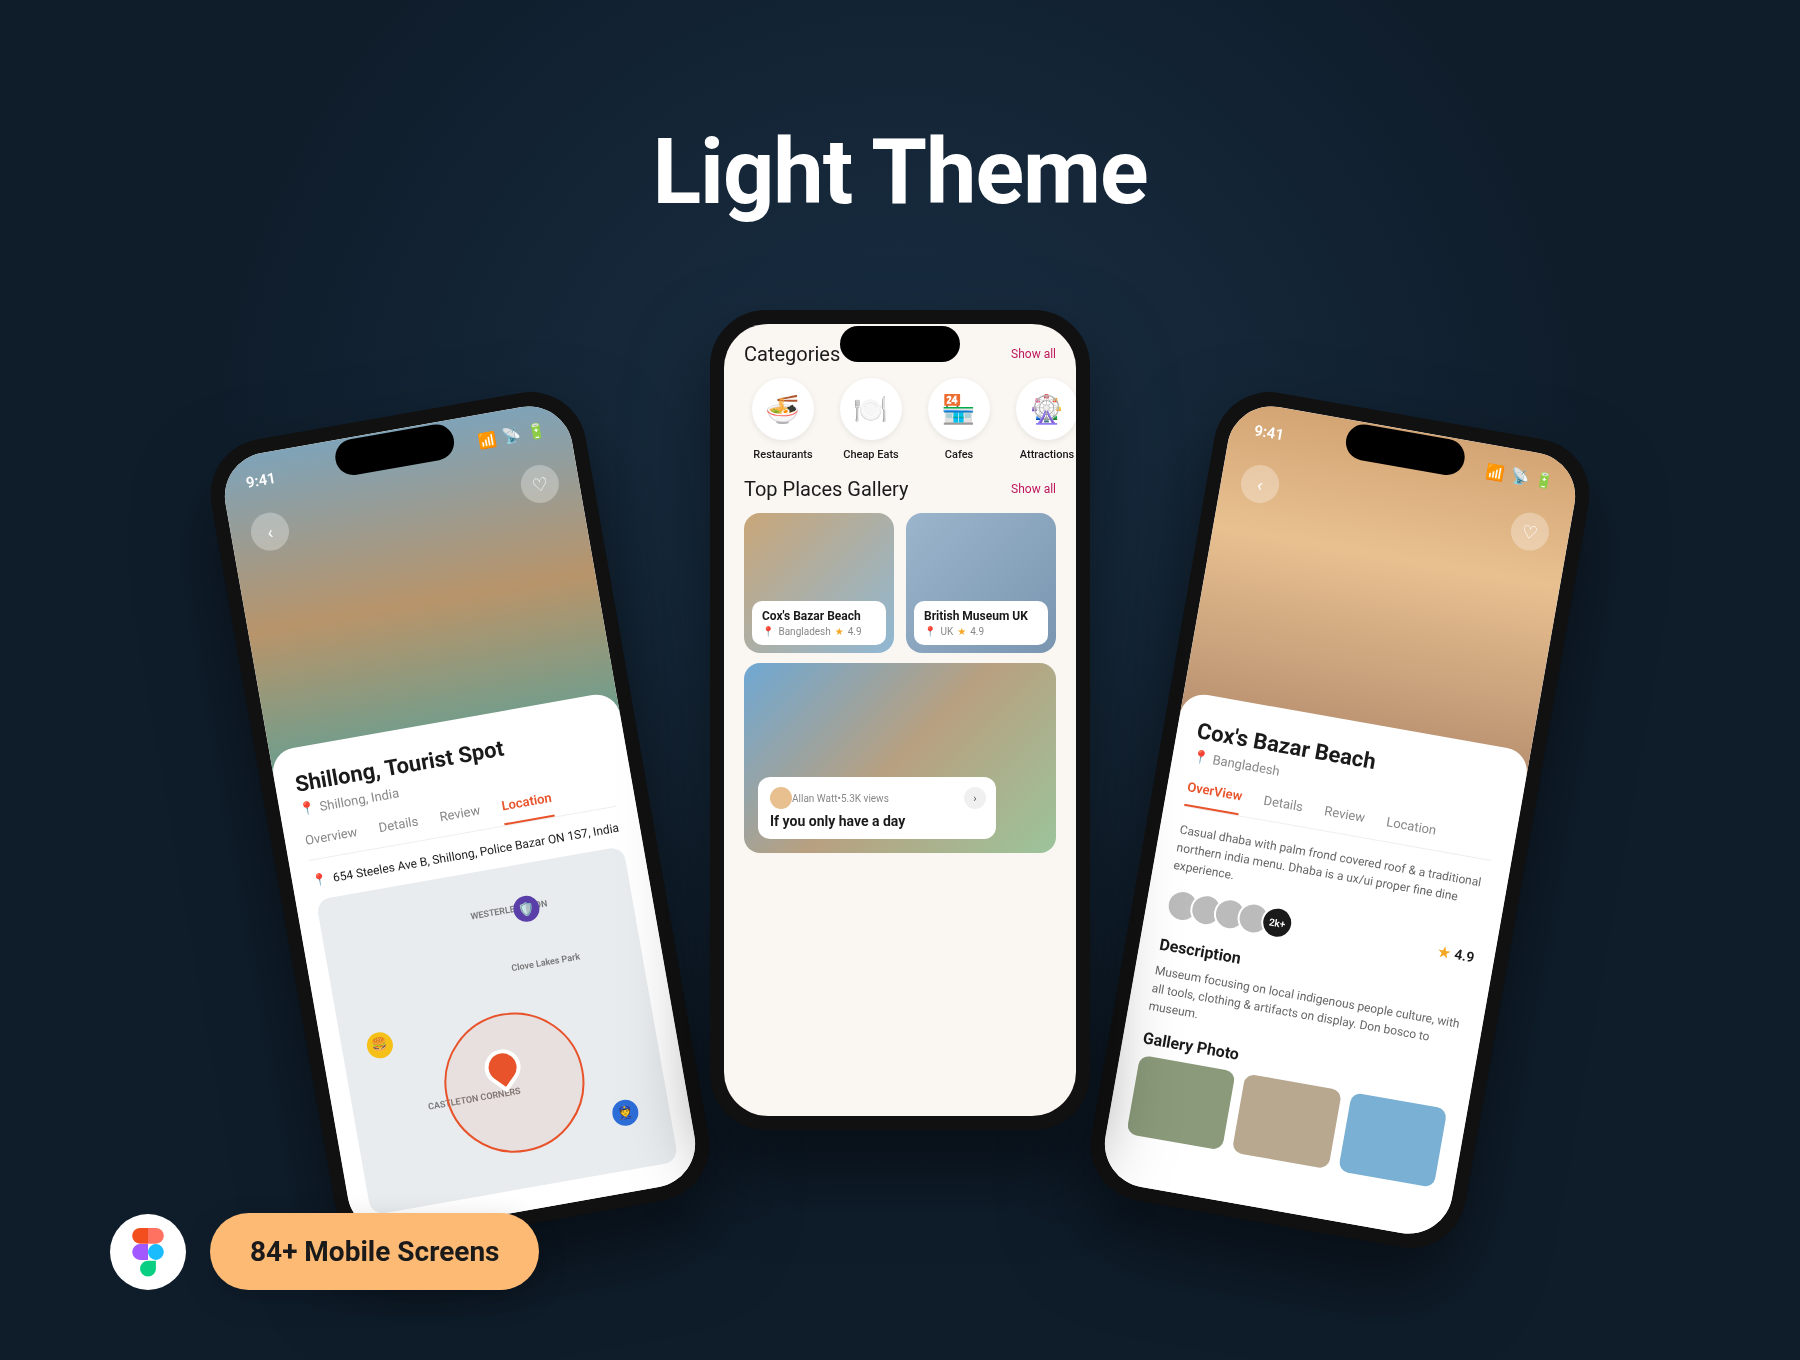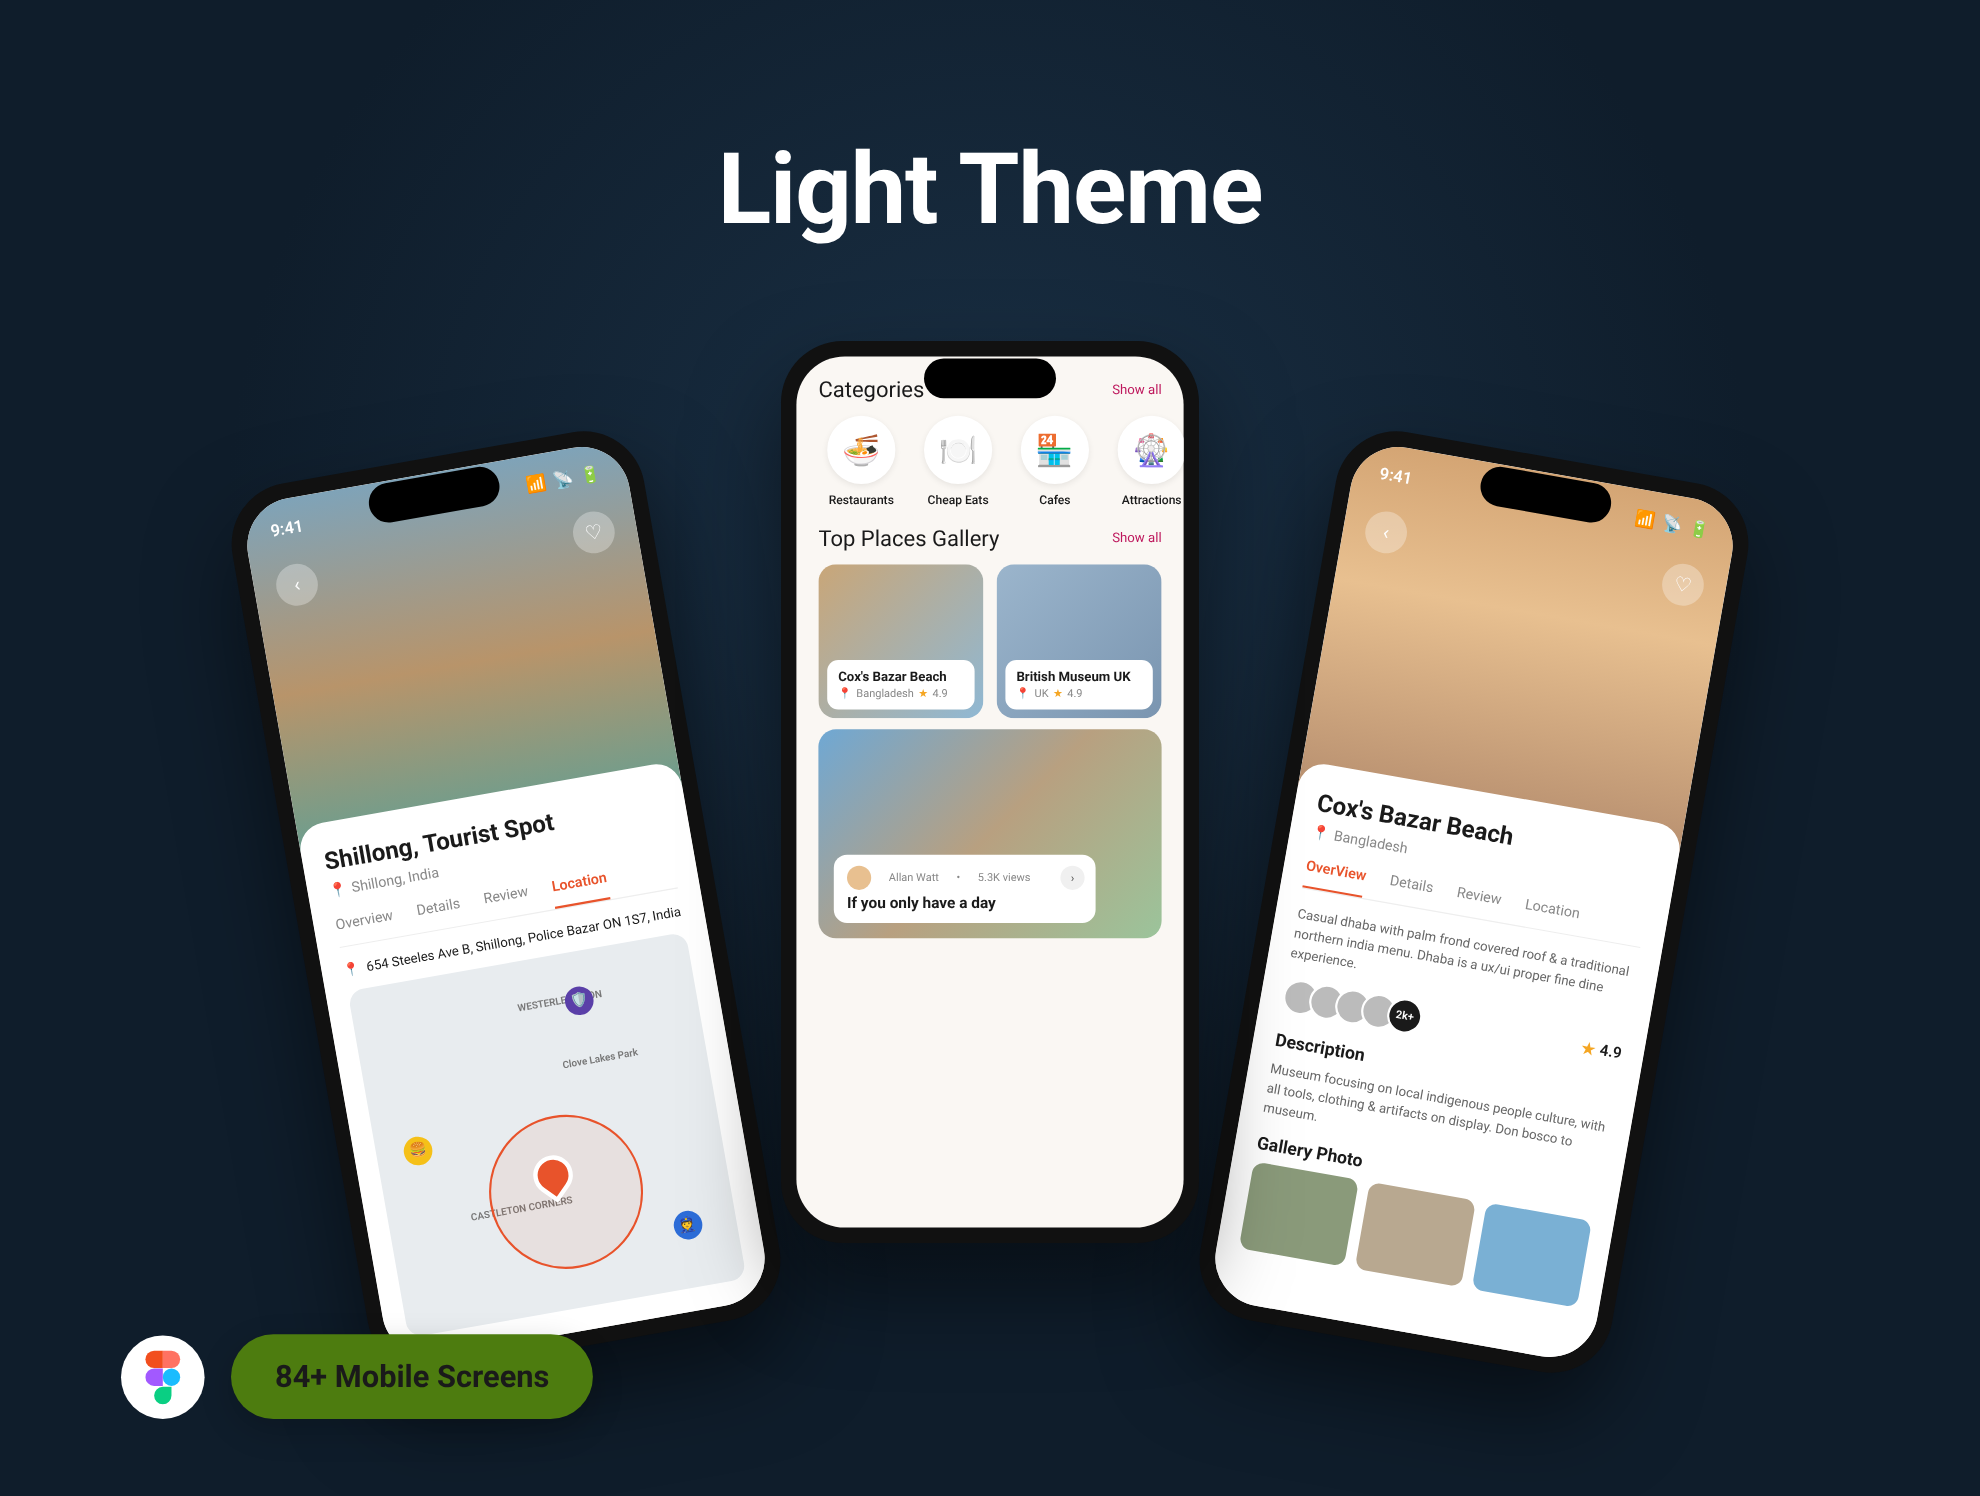--- a/index.html
+++ b/index.html
@@ -42,40 +42,40 @@
   .cards{display:flex;gap:12px;padding:0 20px 10px;}
   .card{flex:1;border-radius:16px;overflow:hidden;position:relative;height:140px;}
   .cardimg{height:100%;background:linear-gradient(135deg,#c9a678,#8fb8d4);}
   .cardimg.bridge{background:linear-gradient(135deg,#9bb5cc,#7a95b0);}
   .cardbox{position:absolute;bottom:8px;left:8px;right:8px;background:#fff;border-radius:10px;padding:8px 10px;}
   .cardttl{font-size:12px;font-weight:700;margin-bottom:3px;}
   .cardmeta{font-size:10px;color:#888;display:flex;align-items:center;gap:4px;}
   .star{color:#f5a623;}
   .guide{margin:0 20px 14px;border-radius:16px;height:190px;background:linear-gradient(135deg,#6fa8d4 0%,#b8a080 50%,#9bc49b 100%);position:relative;overflow:hidden;}
   .guidecard{position:absolute;bottom:14px;left:14px;right:60px;background:#fff;border-radius:12px;padding:10px 12px;}
-  .guidetop{display:flex;align-items:center;gap:16px;font-size:10px;color:#888;margin-bottom:4px;}
+  .guidetop{display:flex;align-items:center;gap:0;font-size:10px;color:#888;margin-bottom:4px;}
   .gava{width:22px;height:22px;border-radius:50%;background:#e8c090;}
   .guidettl{font-size:14px;font-weight:700;}
   .guidearrow{position:absolute;top:10px;right:10px;width:22px;height:22px;border-radius:50%;background:#f0f0f0;display:flex;align-items:center;justify-content:center;font-size:11px;color:#555;}
   
   .desc{font-size:12px;color:#666;line-height:1.5;margin-bottom:14px;}
   .avrow{display:flex;align-items:center;justify-content:space-between;margin-bottom:16px;}
   .avstack{display:flex;}
   .avstack .av{width:32px;height:32px;border-radius:50%;border:2px solid #fff;margin-left:-8px;background:#bbb;}
   .avstack .av:first-child{margin-left:0;}
   .avstack .more{background:#1a1a1a;color:#fff;font-size:10px;display:flex;align-items:center;justify-content:center;font-weight:600;}
   .rating{font-size:14px;font-weight:600;display:flex;align-items:center;gap:4px;}
   .subttl{font-size:16px;font-weight:700;margin-bottom:8px;}
   .gallery{display:flex;gap:10px;}
   .gal{flex:1;height:80px;border-radius:10px;background:#ccc;}
   
   .footer{position:absolute;bottom:70px;left:110px;display:flex;align-items:center;gap:24px;z-index:20;}
   .figma{width:76px;height:76px;border-radius:50%;background:#fff;display:flex;align-items:center;justify-content:center;}
   .figma svg{width:34px;height:50px;}
-  .badge{background:#4d7c0f;border-radius:999px;padding:22px 40px;font-size:28px;font-weight:700;color:#1a1a1a;box-shadow:0 10px 30px rgba(0,0,0,.2);}
+  .badge{background:#fdba74;border-radius:999px;padding:22px 40px;font-size:28px;font-weight:700;color:#1a1a1a;box-shadow:0 10px 30px rgba(0,0,0,.2);}
 </style>
 </head>
 <body>
 
 <div class="title">Light Theme</div>
 
 <div class="phones">
 
   <div class="phone left">
     <div class="notch"></div>

